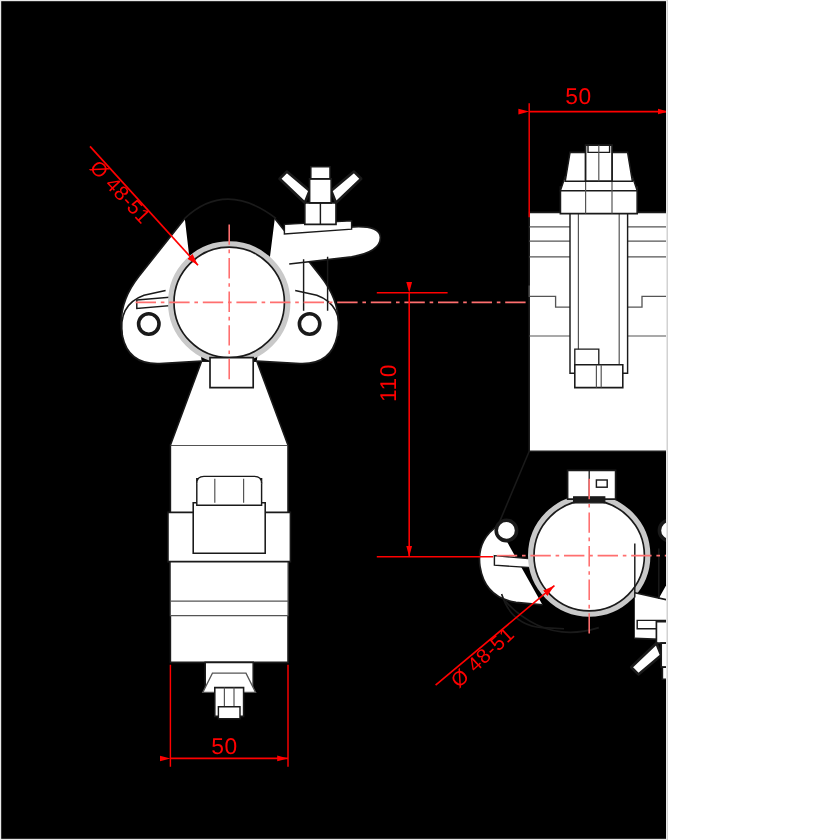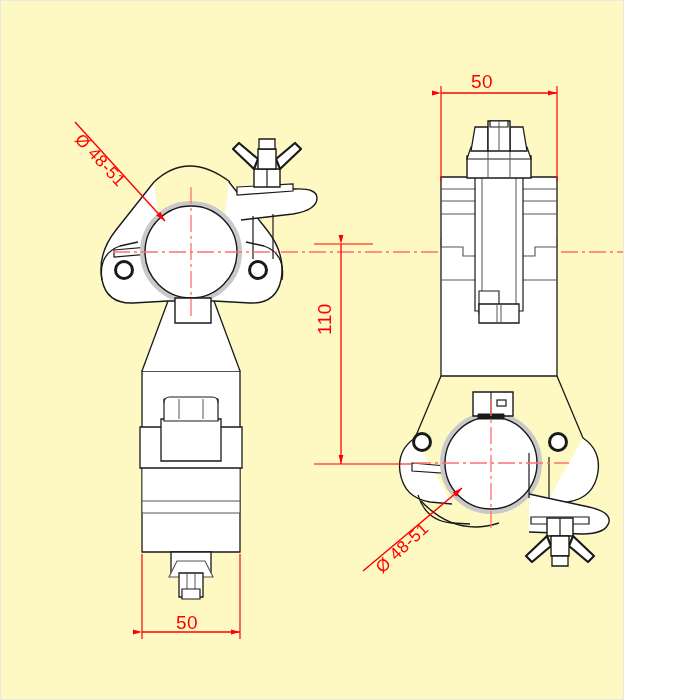--- a/index.html
+++ b/index.html
@@ -2,23 +2,23 @@
 <html><head>
 <meta charset="utf-8">
 <style>
   html, body {
     margin: 0;
     padding: 0;
     background: #ffffff;
   }
   #sheet {
     position: relative;
-    width: 624px;
+    width: 556px;
     height: 700px;
-    background: #fef9c3;
+    background: #000000;
     border: 1px solid #e8e8e8;
     box-sizing: border-box;
     overflow: hidden;
     font-family: "Liberation Sans", sans-serif;
   }
   #drawing-svg {
     position: absolute;
     left: 0;
     top: 0;
     width: 700px;

